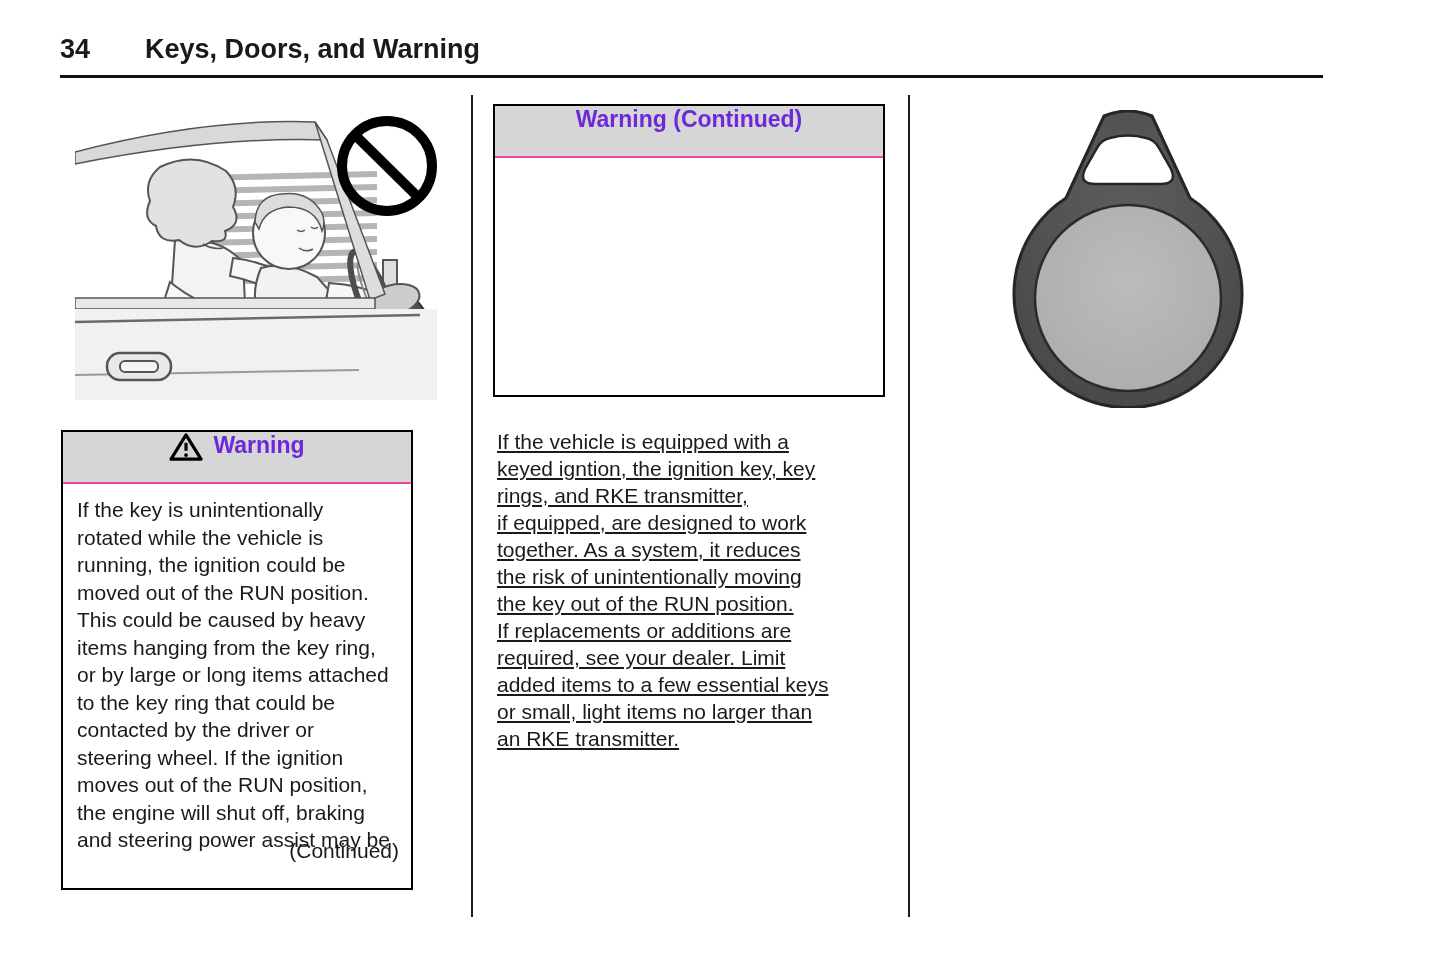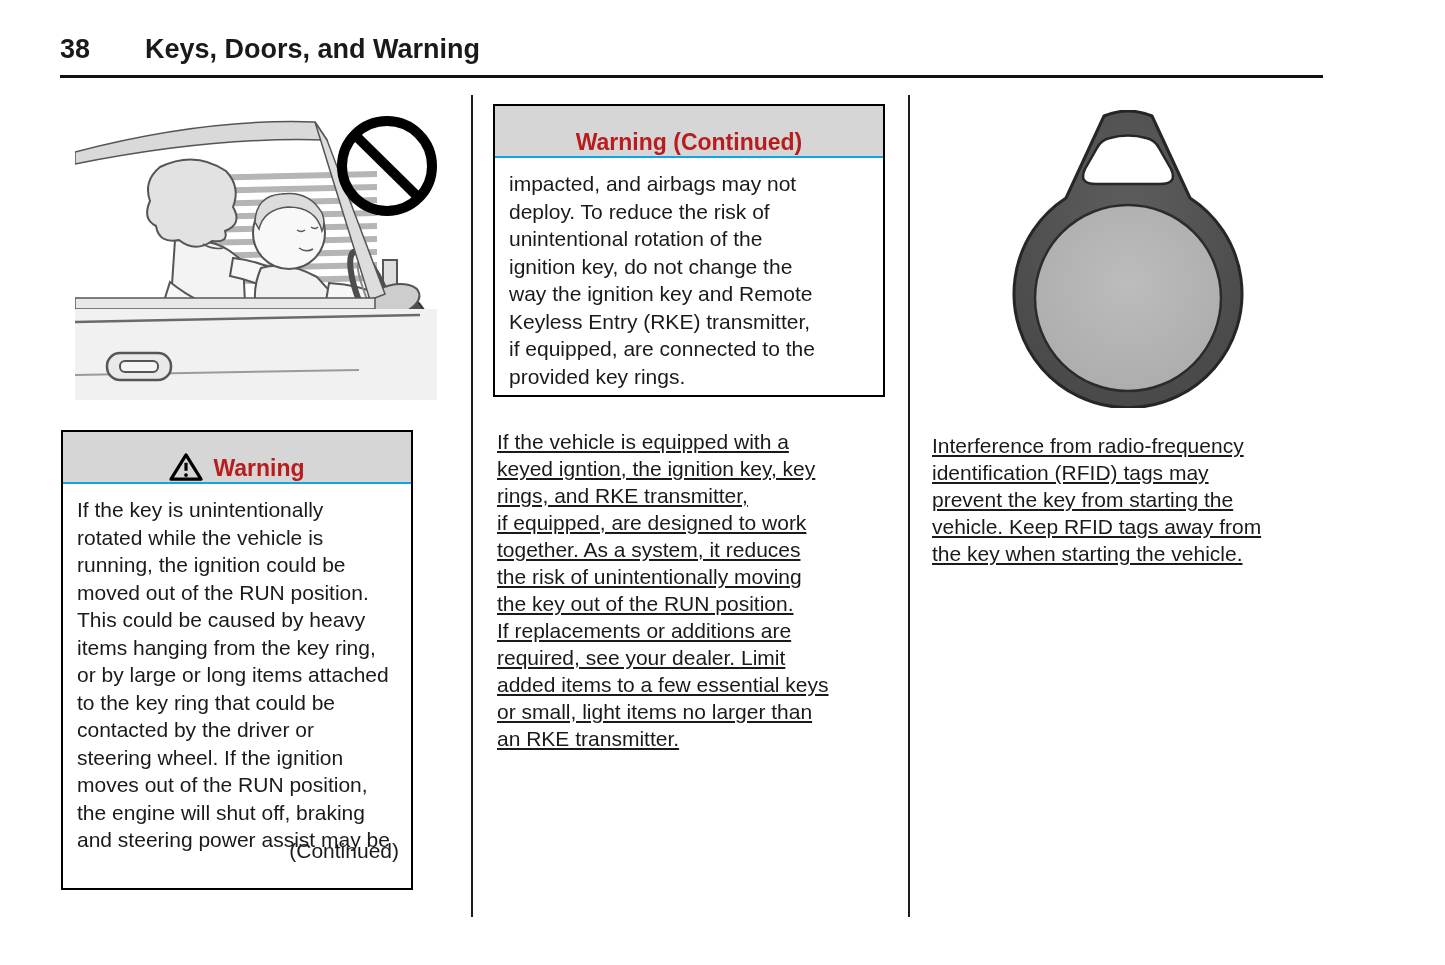--- a/index.html
+++ b/index.html
@@ -15,40 +15,40 @@
   .sep-1{left:471px;} .sep-2{left:908px;}
 
   .illus{position:absolute;}
   .illus-car{left:75px;top:112px;width:362px;height:288px;}
   .illus-fob{left:1008px;top:110px;width:240px;height:298px;}
 
   .warn-box{position:absolute;border:2px solid #000;background:#fff;}
   .warn-box-left{left:61px;top:430px;width:352px;height:460px;}
   .warn-box-mid{left:493px;top:104px;width:392px;height:293px;}
   .warn-head{
-    display:flex;align-items:flex-end;justify-content:center;gap:10px;
-    background:#d6d6d6;border-bottom:2px solid #0ea5e9;height:52px;
-    font-size:23px;font-weight:bold;color:#b91c1c;
+    display:flex;align-items:flex-start;justify-content:center;gap:10px;
+    background:#d6d6d6;border-bottom:2px solid #ec4899;height:52px;
+    font-size:23px;font-weight:bold;color:#6d28d9;
   }
   .warn-body{padding:12px 14px 0 14px;font-size:21px;line-height:27.5px;white-space:pre-line;}
   .continued{position:absolute;right:12px;bottom:25px;font-size:21px;}
 
   .para{position:absolute;font-size:21px;line-height:27px;white-space:pre-line;text-decoration:underline;}
   .para-mid{left:497px;top:428px;width:405px;}
   .para-r1{left:932px;top:432px;width:412px;}
   .para-r2{left:932px;top:574px;width:412px;}
 
   .tri-icon{flex:0 0 auto;}
 </style>
 </head>
 <body>
 
 <div class="page">
 
-  <div class="page-number">38</div>
+  <div class="page-number">34</div>
   <div class="page-title">Keys, Doors, and Warning</div>
   <div class="header-rule"></div>
 
   <div class="col-sep sep-1"></div>
   <div class="col-sep sep-2"></div>
 
   <svg class="illus illus-car" viewBox="0 0 362 288">
 
     <g>
       <rect x="122" y="58" width="182" height="128" fill="#ffffff"></rect>
@@ -133,28 +133,20 @@
 moves out of the RUN position,
 the engine will shut off, braking
 and steering power assist may be</div>
     <div class="continued">(Continued)</div>
   </div>
 
   <div class="warn-box warn-box-mid">
     <div class="warn-head">
       <span>Warning (Continued)</span>
     </div>
-    <div class="warn-body">impacted, and airbags may not
-deploy. To reduce the risk of
-unintentional rotation of the
-ignition key, do not change the
-way the ignition key and Remote
-Keyless Entry (RKE) transmitter,
-if equipped, are connected to the
-provided key rings.</div>
   </div>
 
   <div class="para para-mid">If the vehicle is equipped with a
 keyed igntion, the ignition key, key
 rings, and RKE transmitter,
 if equipped, are designed to work
 together. As a system, it reduces
 the risk of unintentionally moving
 the key out of the RUN position.
 If replacements or additions are
@@ -173,19 +165,14 @@
       <radialGradient id="fobBody" cx="50%" cy="35%" r="80%">
         <stop offset="0%" stop-color="#5d5d5d"></stop>
         <stop offset="100%" stop-color="#454545"></stop>
       </radialGradient>
     </defs>
     <path d="M 96 6 Q 120 -4 144 6 L 182 88 A 114 114 0 1 1 58 88 Z" fill="url(#fobBody)" stroke="#262626" stroke-width="3" stroke-linejoin="round"></path>
     <path d="M 102 28 Q 120 23 138 28 Q 147 30 151 38 L 163 59 Q 170 74 152 74 L 88 74 Q 70 74 77 59 L 89 38 Q 93 30 102 28 Z" fill="#ffffff" stroke="#262626" stroke-width="2.5"></path>
     <circle cx="120" cy="188" r="93" fill="url(#fobCenter)" stroke="#2b2b2b" stroke-width="2.5"></circle>
   </svg>
 
-  <div class="para para-r1">Interference from radio-frequency
-identification (RFID) tags may
-prevent the key from starting the
-vehicle. Keep RFID tags away from
-the key when starting the vehicle.</div>
 
 </div>
 
 </body></html>

